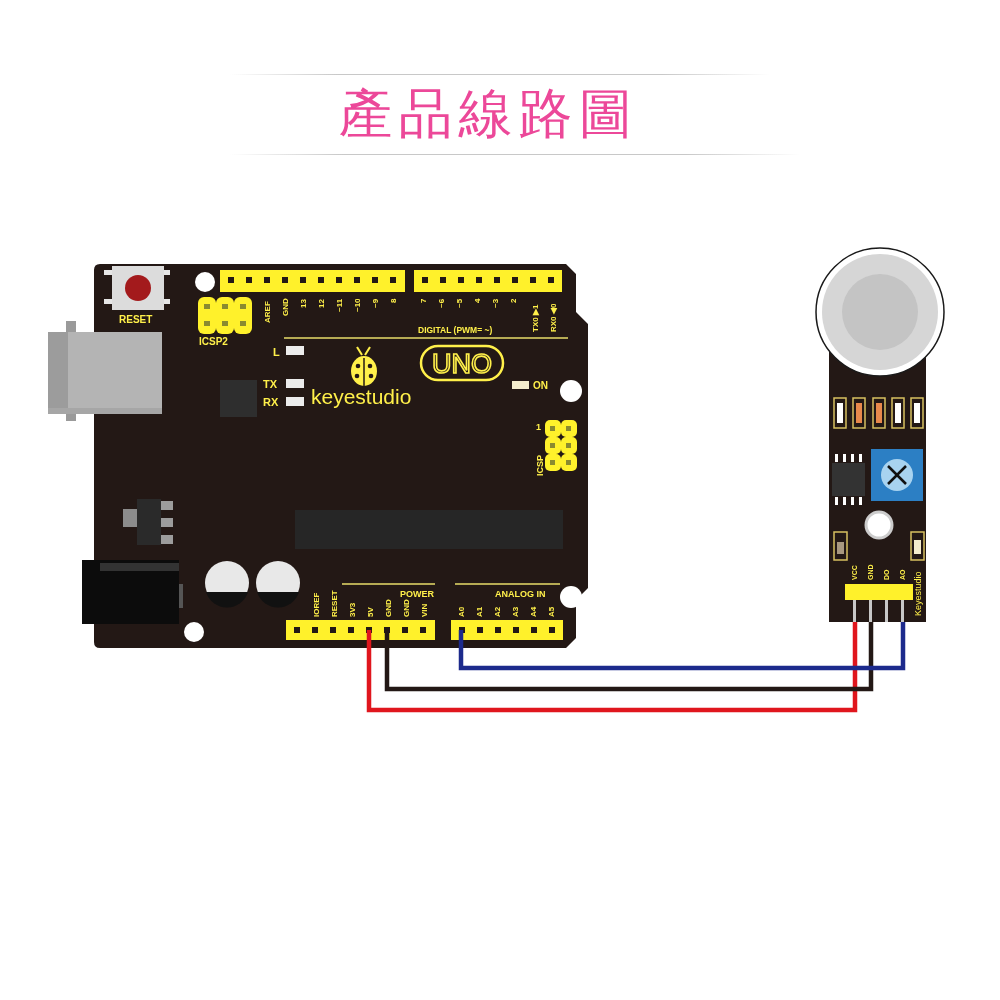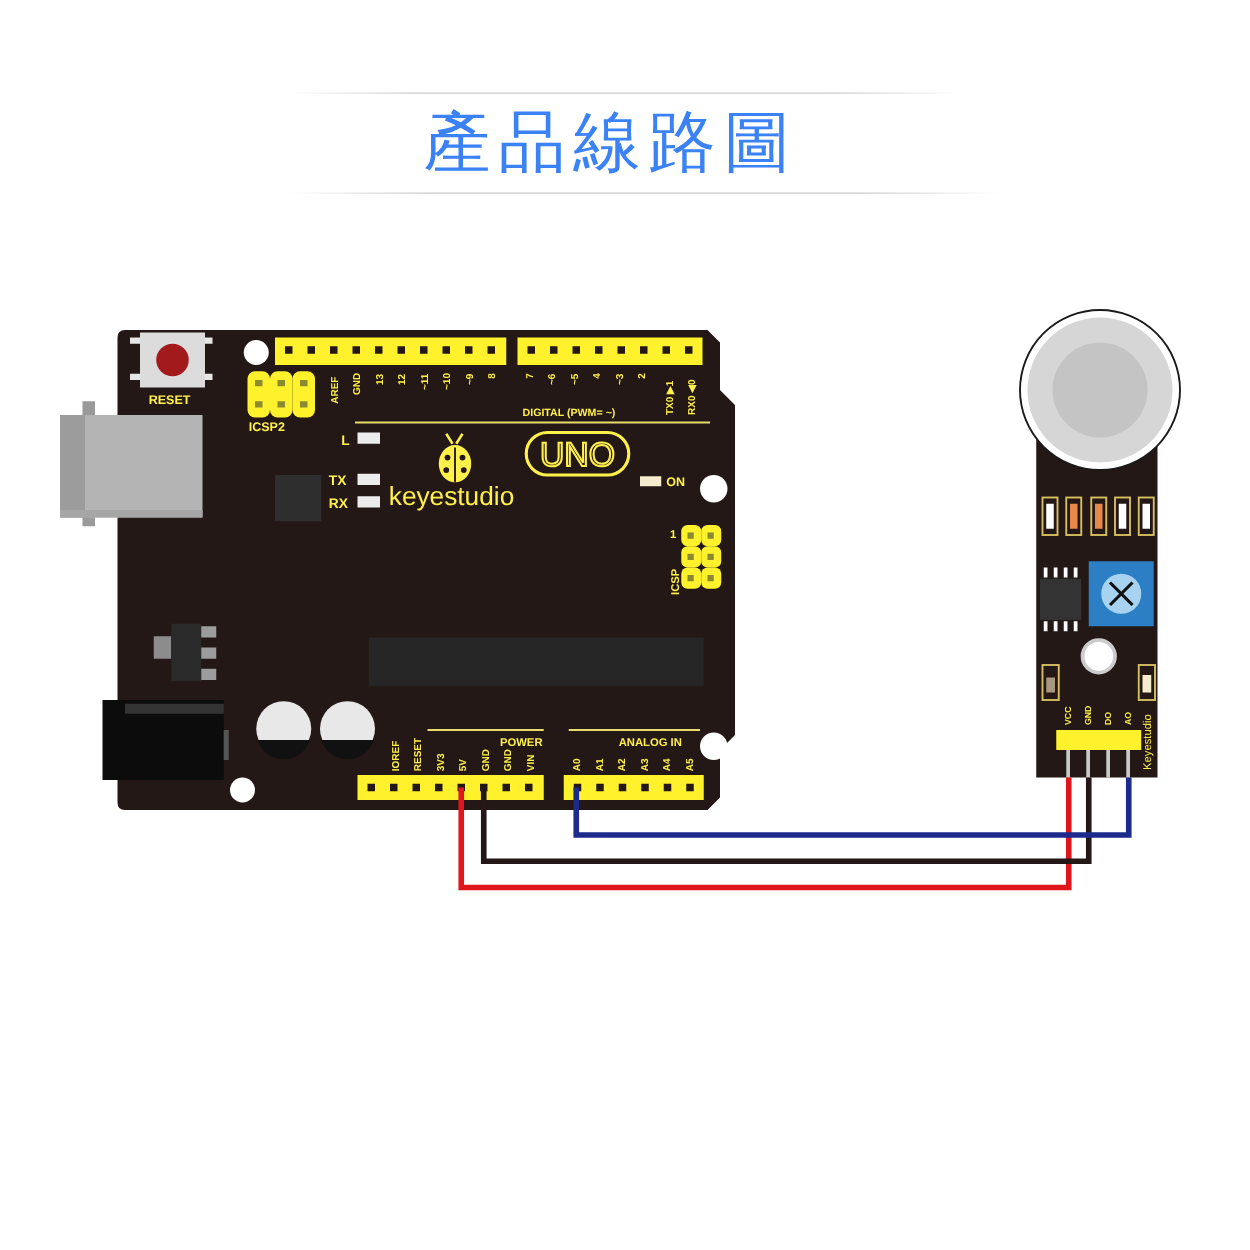--- a/index.html
+++ b/index.html
@@ -1,19 +1,19 @@
 <!DOCTYPE html>
 <html><head>
 <meta charset="utf-8">
 <style>
   html, body { margin:0; padding:0; background:#ffffff; }
   body { width:1000px; height:1000px; position:relative; overflow:hidden; font-family:"Liberation Sans", sans-serif; }
   .abs { position:absolute; }
   .title-line { position:absolute; height:1px; }
-  .title { position:absolute; left:0; width:977px; top:78px; text-align:center; font-family:"DejaVu Sans", sans-serif; font-size:54px; color:#3b82f6; letter-spacing:6px; font-weight:300; }
+  .title { position:absolute; left:0; width:977px; top:78px; text-align:center; font-family:"DejaVu Sans", sans-serif; font-size:54px; color:#ec4899; letter-spacing:6px; font-weight:300; }
   svg text { font-family:"Liberation Sans", sans-serif; font-weight:bold; }
 </style>
 </head>
 <body>
 
 <div class="title-line" style="left:230px; top:74px; width:540px; background:linear-gradient(90deg,rgba(200,200,200,0),#c8c8c8 20%,#c8c8c8 80%,rgba(200,200,200,0));"></div>
 <div class="title">產品線路圖</div>
 <div class="title-line" style="left:230px; top:154px; width:570px; background:linear-gradient(90deg,rgba(200,200,200,0),#c8c8c8 20%,#c8c8c8 80%,rgba(200,200,200,0));"></div>
 
 <svg class="abs" style="left:0; top:0;" width="1000" height="1000" viewBox="0 0 1000 1000">

